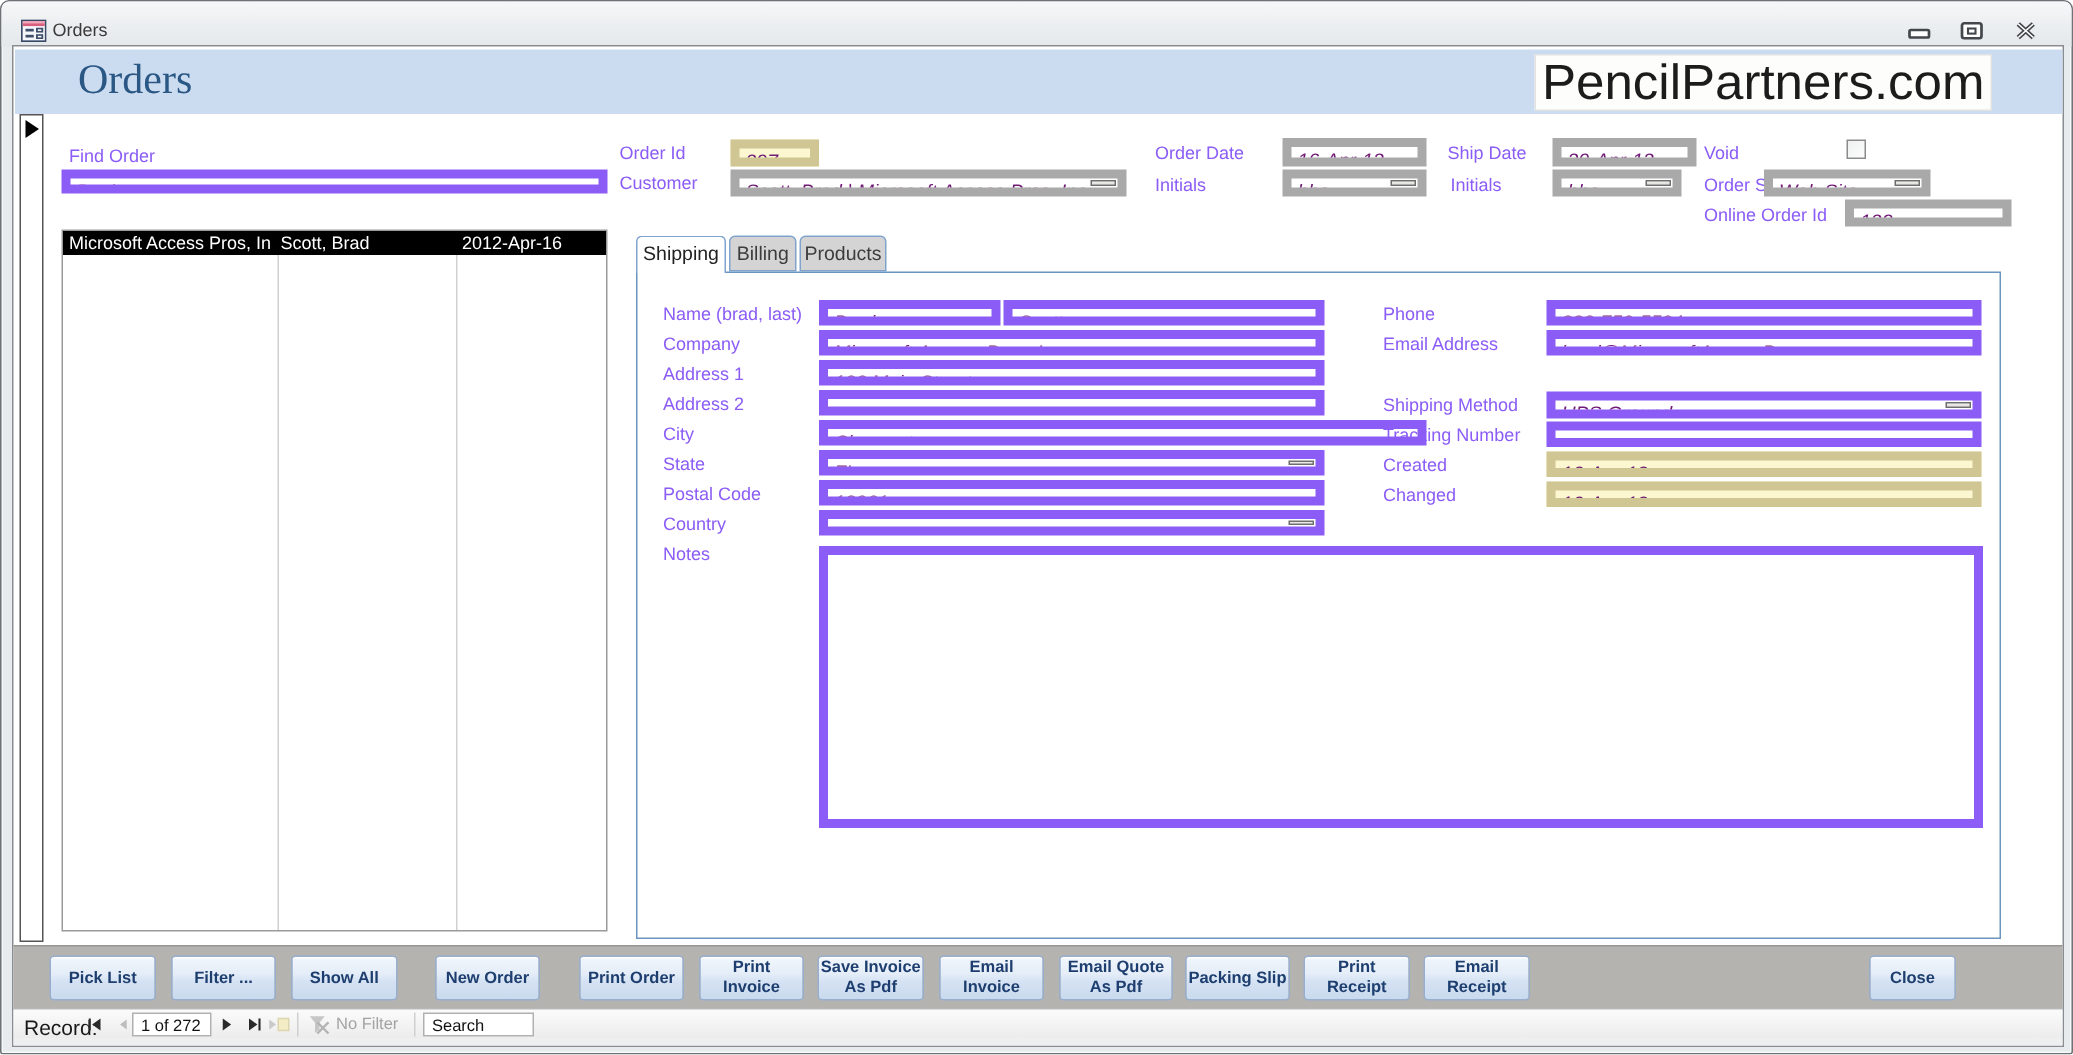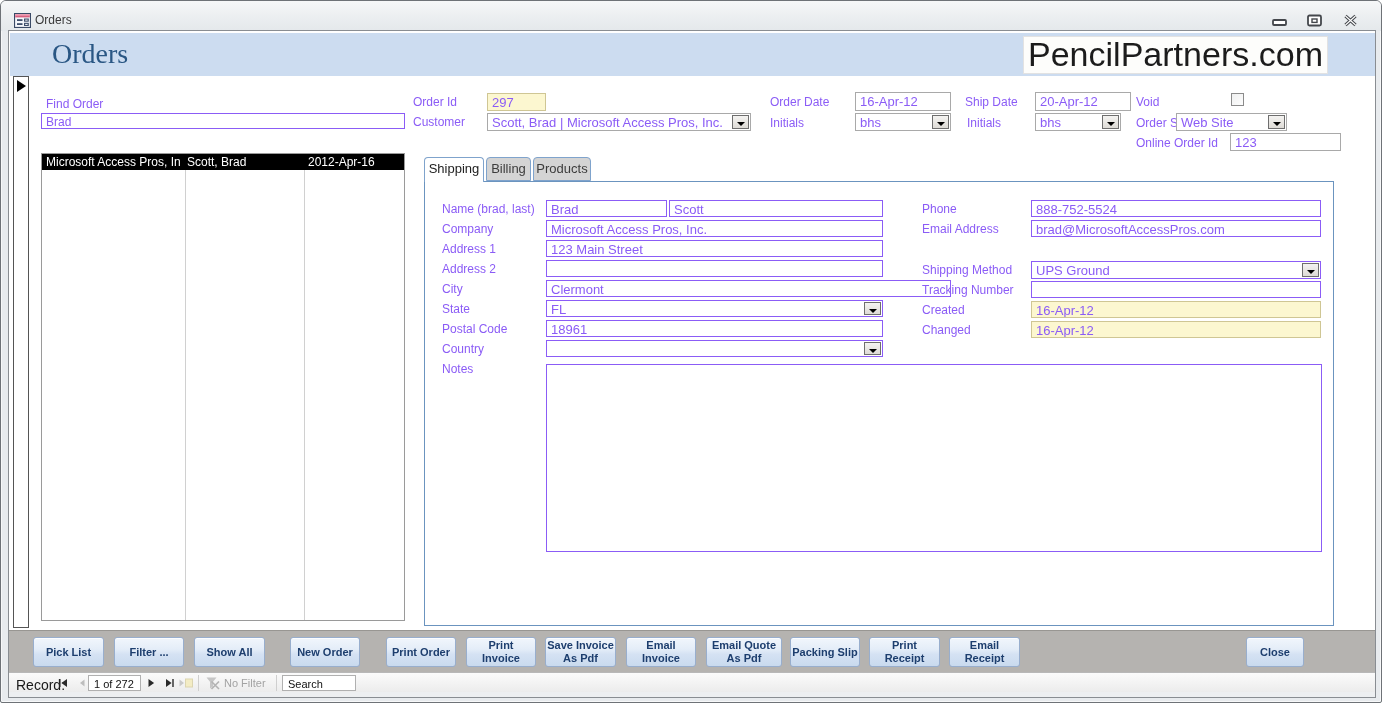--- a/index.html
+++ b/index.html
@@ -16,22 +16,22 @@
   
   .client { position:absolute; left:8px; top:30px; width:1368px; height:668px;
             border:1px solid #898d92; background:#fff; }
   .header { position:absolute; left:1px; top:2px; width:1365px; height:43px; background:#ccdcf0; }
   .htitle { position:absolute; left:42px; top:5px; font-family:"Liberation Serif", serif;
             font-size:28px; color:#2a5784; }
   .logo { position:absolute; left:1013px; top:3px; width:305px; height:38px; background:#fdfdfb;
           border:1px solid #e2e2e2; text-align:center; overflow:hidden; }
   
   .lab { position:absolute; font-size:12px; color:#8b5cf6; white-space:nowrap; }
-  .tb  { position:absolute; background:#fff; border:1px solid #8b5cf6; font-size:13px;
-         color:#8b5cf6; padding:1px 0 0 4px; white-space:nowrap; overflow:hidden; }
+  .tb  { position:absolute; background:#fff; border:6px solid #8b5cf6; font-size:13px;
+         color:#701a75; padding:1px 0 0 4px; white-space:nowrap; overflow:hidden;font-style:italic; }
   .dkb { border-color:#a9a9a9; }
   .yel { background:#fcf7d0; border-color:#cfc694; }
   .dd  { position:absolute; right:1px; top:1px; bottom:1px; width:17px;
          background:linear-gradient(#f4f3f1,#dedbd6); border:1px solid #6e6e6e; }
   .dd:after { content:""; position:absolute; left:4px; top:6px; border:4px solid transparent;
               border-top:4px solid #000; }
   .btn { position:absolute; height:30px; top:606px; border:1px solid #98aecd; border-radius:3px;
          background:linear-gradient(#f1f6fc, #e4edf8 40%, #d5e2f3 58%, #c9daee);
          color:#1d3e6e; font-weight:bold; font-size:11px; text-align:center;
          display:flex; align-items:center; justify-content:center; line-height:13px;

